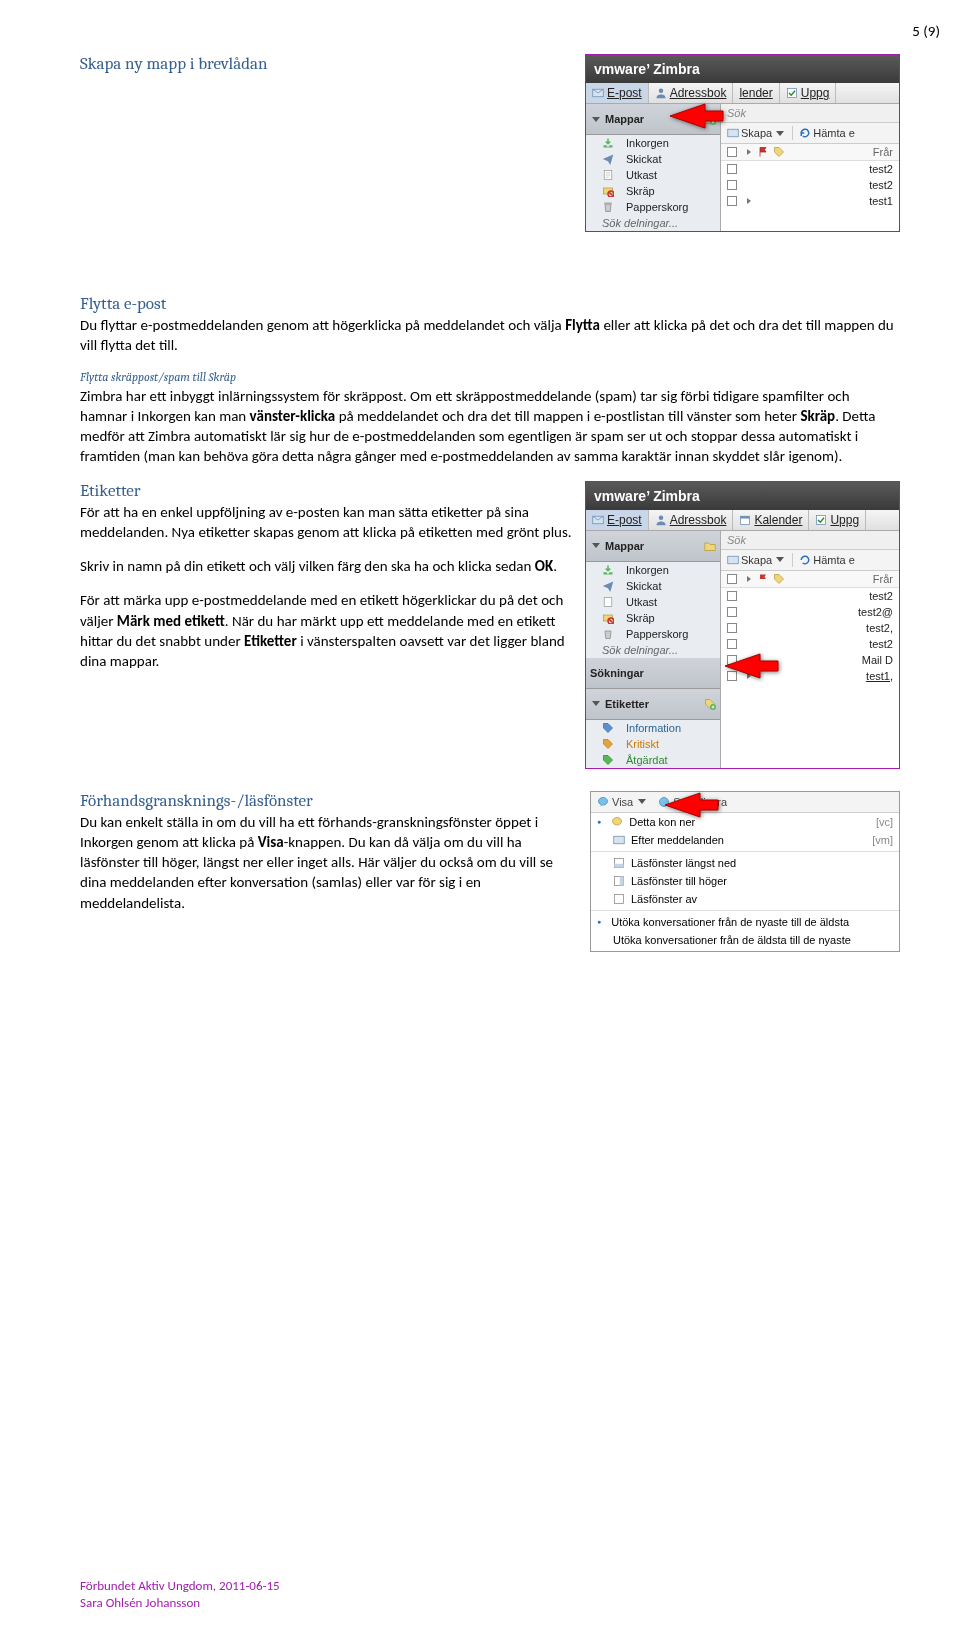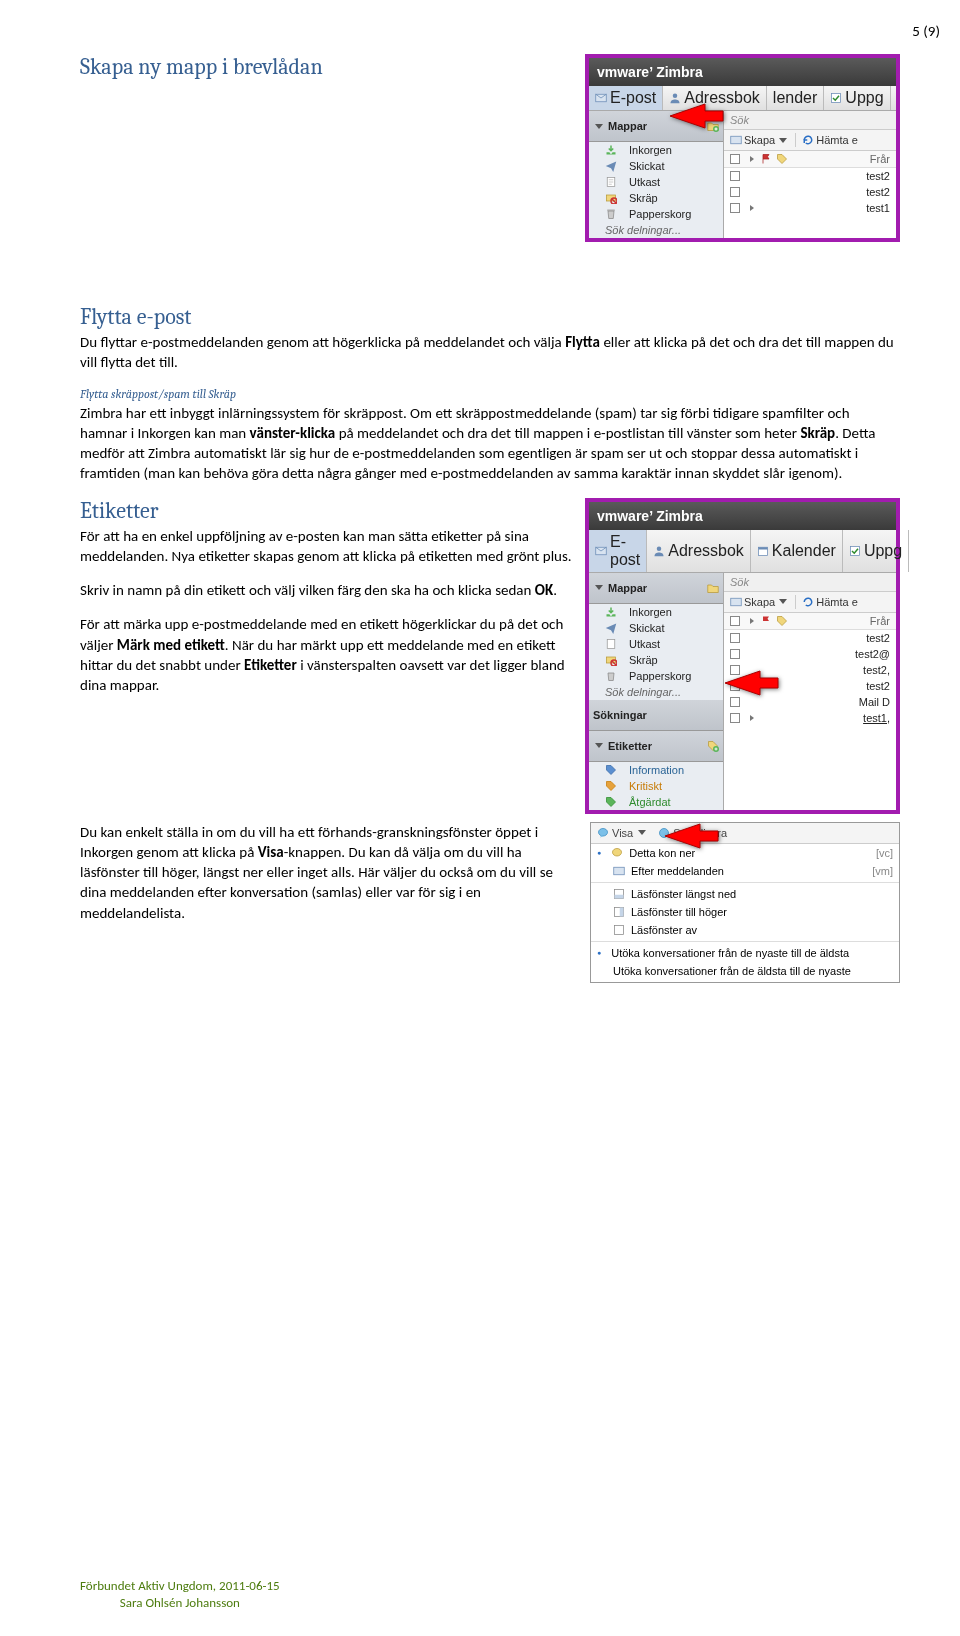--- a/index.html
+++ b/index.html
@@ -7,32 +7,32 @@
   width: 960px;
   min-height: 1636px;
   background: #fff;
   font-family: Calibri, Arial, sans-serif;
   font-size: 15px;
   color: #000;
   padding: 40px 60px 20px 80px;
   position: relative;
 }
 .page-num { position: absolute; top: 22px; right: 20px; font-size: 15px; }
-.section-title { color: #365f91; font-family: Cambria, Georgia, serif; font-size: 22px; margin-top: 14px; margin-bottom: 2px; font-weight: normal; }
+.section-title { color: #365f91; font-family: Cambria, Georgia, serif; font-size: 17px; margin-top: 14px; margin-bottom: 2px; font-weight: normal; }
 .sub-title { color: #365f91; font-family: Cambria, Georgia, serif; font-style: italic; font-size: 12px; margin-top: 14px; margin-bottom: 2px; font-weight: normal; }
 .para { line-height: 1.35; margin-bottom: 14px; }
 .clearfix::after { content: ""; display: block; clear: both; }
 .float-right { float: right; margin-left: 10px; margin-bottom: 8px; }
-.footer { position: absolute; bottom: 24px; left: 80px; font-size: 13px; line-height: 1.3; color: #4d7c0f; text-align: center; }
-
-
-.zimbra { border: 4px solid #a21caf; background: #3b82f6; font-family: Arial, sans-serif; font-size: 11px; color: #222; }
+.footer { position: absolute; bottom: 24px; left: 80px; font-size: 13px; line-height: 1.3; color: #a21caf; }
+
+
+.zimbra { border: 1px solid #a21caf; background: #3b82f6; font-family: Arial, sans-serif; font-size: 11px; color: #222; }
 .zimbra-header { background: linear-gradient(#5a5a5a,#3a3a3a); color: #fff; padding: 6px 8px; font-size: 14px; font-weight: bold; }
 .zimbra-tabs { background: linear-gradient(#f5f5f5,#e0e0e0); border-bottom: 1px solid #aaa; display: flex; }
-.zimbra-tab { border-right: 1px solid #bbb; padding: 3px 6px; display: flex; align-items: center; gap: 3px; font-size: 16px; }
+.zimbra-tab { border-right: 1px solid #bbb; padding: 3px 6px; display: flex; align-items: center; gap: 3px; font-size: 12px; text-decoration: underline; }
 .zimbra-tab.active { background: #c8d6e8; }
 .zimbra-body { display: flex; }
 .zimbra-sidebar { width: 135px; border-right: 1px solid #aaa; background: #e9edf2; }
 .sidebar-head { background: linear-gradient(#d0d4da,#bfc4cb); border-bottom: 1px solid #999; padding: 9px 4px; font-weight: bold; display: flex; align-items: center; gap: 3px; }
 .sidebar-item { padding: 2px 4px 2px 16px; display: flex; align-items: center; gap: 12px; }
 .zimbra-main { flex: 1; background: #fff; min-width: 0; }
 .main-search { background: #f0f0f0; border-bottom: 1px solid #ccc; padding: 3px 6px; font-style: italic; color: #888; }
 .main-toolbar { display: flex; gap: 6px; padding: 3px 6px; border-bottom: 1px solid #ccc; background: #f4f4f4; align-items: center; }
 .main-toolbar-btn { display: flex; align-items: center; gap: 2px; color: #333; }
 .main-headerrow { display: flex; padding: 2px 6px; border-bottom: 1px solid #ddd; color: #666; background: #f8f8f8; align-items: center; gap: 4px; }
@@ -454,19 +454,20 @@
           <span>Utöka konversationer från de äldsta till de nyaste</span>
         </div>
     </div>
     <div class="arrow-ptr" style="top:-6px; left:70px;">
       <svg viewBox="0 0 60 40">
           <path d="M5 20 L40 8 L40 15 L58 15 L58 25 L40 25 L40 32 Z" fill="#ff0000" stroke="#a00"></path>
         </svg>
     </div>
   </div>
 
+  <h3 class="section-title">Förhandsgransknings-/läsfönster</h3>
   <p class="para"><span>Du kan enkelt ställa in om du vill ha ett förhands-granskningsfönster öppet i Inkorgen genom att klicka på </span><strong>Visa</strong><span>-knappen. Du kan då välja om du vill ha läsfönster till höger, längst ner eller inget alls. Här väljer du också om du vill se dina meddelanden efter konversation (samlas) eller var för sig i en meddelandelista.</span></p>
 </div>
 
 <div class="footer">
   <div>Förbundet Aktiv Ungdom, 2011-06-15</div>
   <div>Sara Ohlsén Johansson</div>
 </div>
 
 </body></html>

